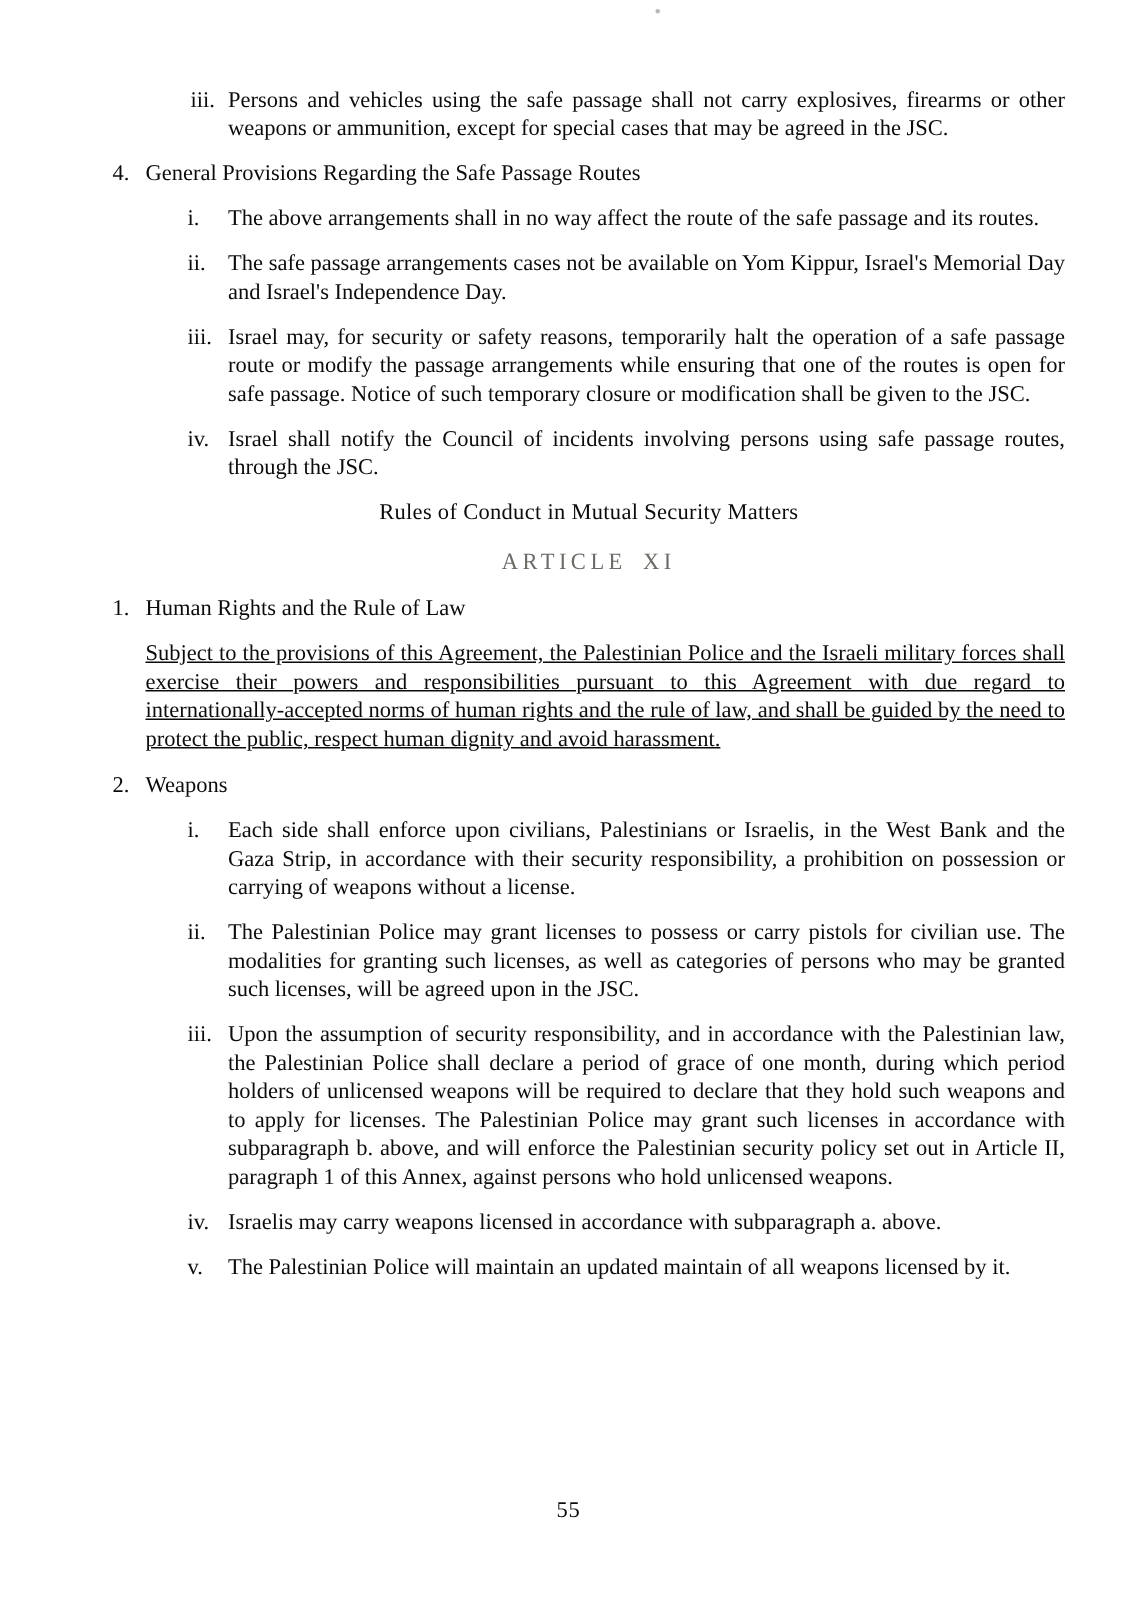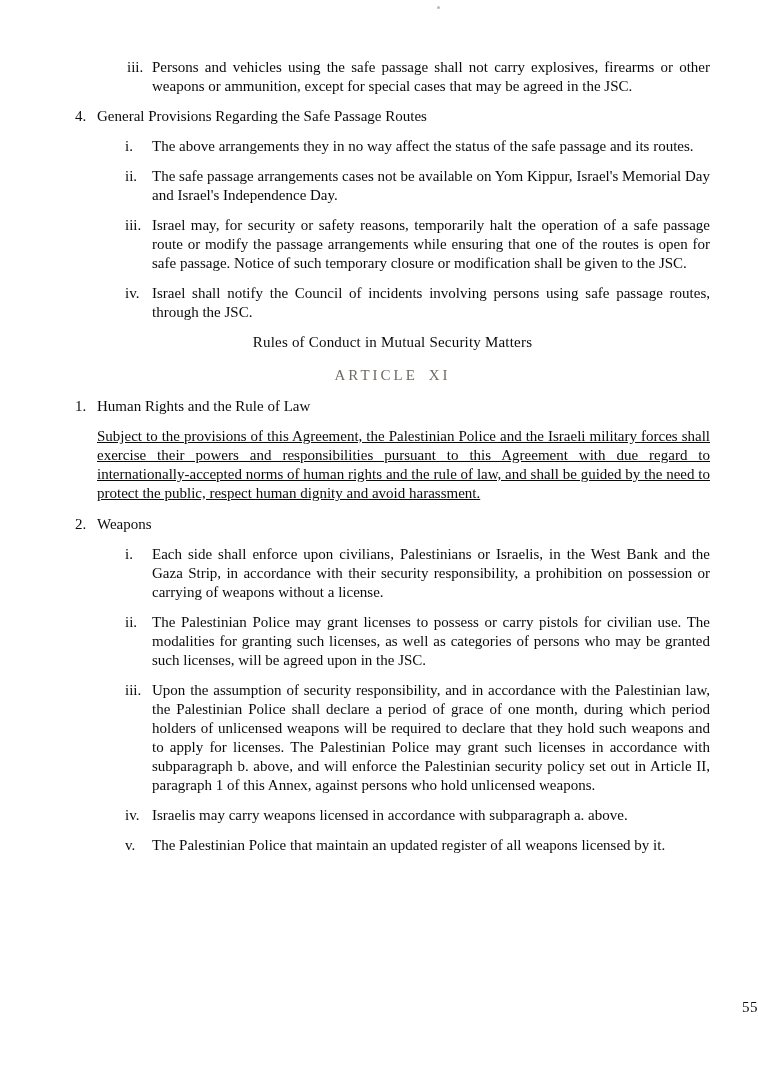--- a/index.html
+++ b/index.html
@@ -71,21 +71,21 @@
     margin-left: 22px;
     margin-bottom: 12px;
     text-align: justify;
     text-decoration: underline;
   }
   .page-number {
     position: absolute;
     top: 998px;
     left: 0;
     width: 100%;
-    text-align: right;
+    text-align: center;
     letter-spacing: 0.5px;
   }
 </style>
 </head>
 <body>
 
 <div class="page">
   <div class="scan-dot"></div>
 
   <div class="flex-item intro-item">
@@ -93,21 +93,21 @@
     <span class="item-text">Persons and vehicles using the safe passage shall not carry explosives, firearms or other weapons or ammunition, except for special cases that may be agreed in the JSC.</span>
   </div>
 
   <div class="flex-item num-section">
     <span class="marker">4.</span>
     <span class="item-text">General Provisions Regarding the Safe Passage Routes</span>
   </div>
 
   <div class="flex-item sub-item">
     <span class="marker">i.</span>
-    <span class="item-text">The above arrangements they in no way affect the status of the safe passage and its routes.</span>
+    <span class="item-text">The above arrangements shall in no way affect the route of the safe passage and its routes.</span>
   </div>
   <div class="flex-item sub-item">
     <span class="marker">ii.</span>
     <span class="item-text">The safe passage arrangements cases not be available on Yom Kippur, Israel's Memorial Day and Israel's Independence Day.</span>
   </div>
   <div class="flex-item sub-item">
     <span class="marker">iii.</span>
     <span class="item-text">Israel may, for security or safety reasons, temporarily halt the operation of a safe passage route or modify the passage arrangements while ensuring that one of the routes is open for safe passage. Notice of such temporary closure or modification shall be given to the JSC.</span>
   </div>
   <div class="flex-item sub-item">
@@ -140,17 +140,17 @@
   <div class="flex-item sub-item">
     <span class="marker">iii.</span>
     <span class="item-text">Upon the assumption of security responsibility, and in accordance with the Palestinian law, the Palestinian Police shall declare a period of grace of one month, during which period holders of unlicensed weapons will be required to declare that they hold such weapons and to apply for licenses. The Palestinian Police may grant such licenses in accordance with subparagraph b. above, and will enforce the Palestinian security policy set out in Article II, paragraph 1 of this Annex, against persons who hold unlicensed weapons.</span>
   </div>
   <div class="flex-item sub-item">
     <span class="marker">iv.</span>
     <span class="item-text">Israelis may carry weapons licensed in accordance with subparagraph a. above.</span>
   </div>
   <div class="flex-item sub-item">
     <span class="marker">v.</span>
-    <span class="item-text">The Palestinian Police that maintain an updated register of all weapons licensed by it.</span>
+    <span class="item-text">The Palestinian Police will maintain an updated maintain of all weapons licensed by it.</span>
   </div>
 
   <div class="page-number">55</div>
 </div>
 
 </body></html>

